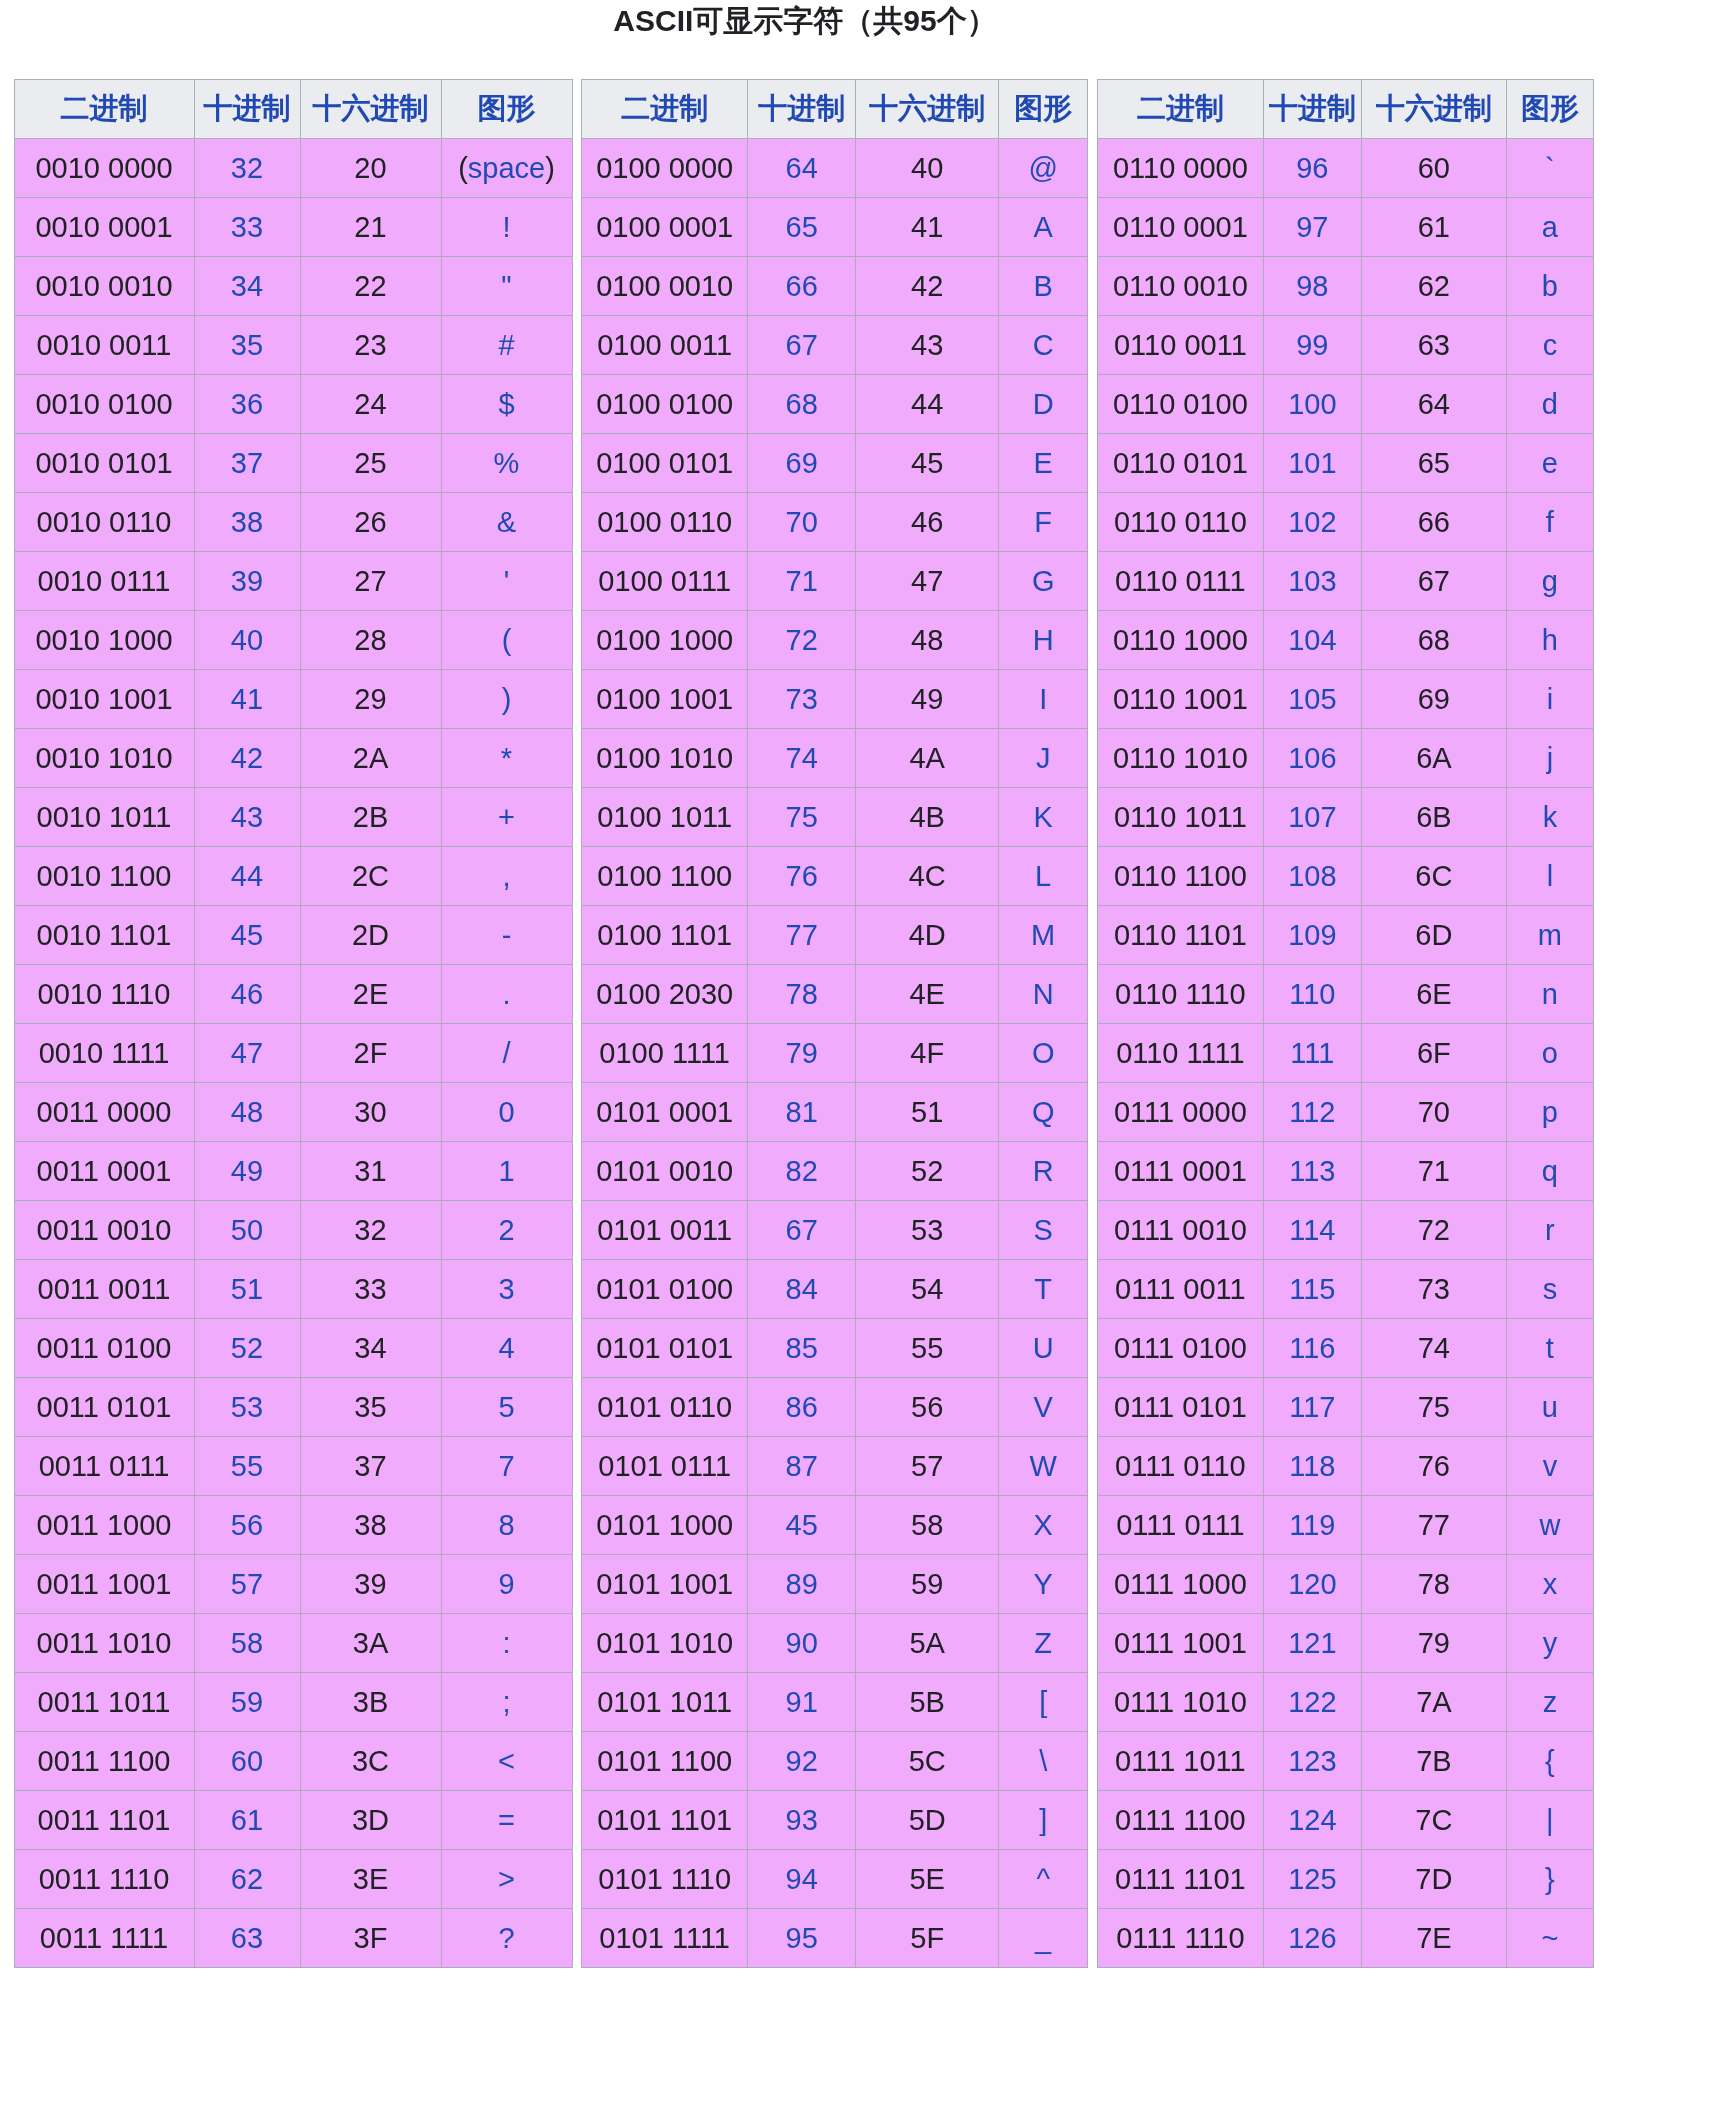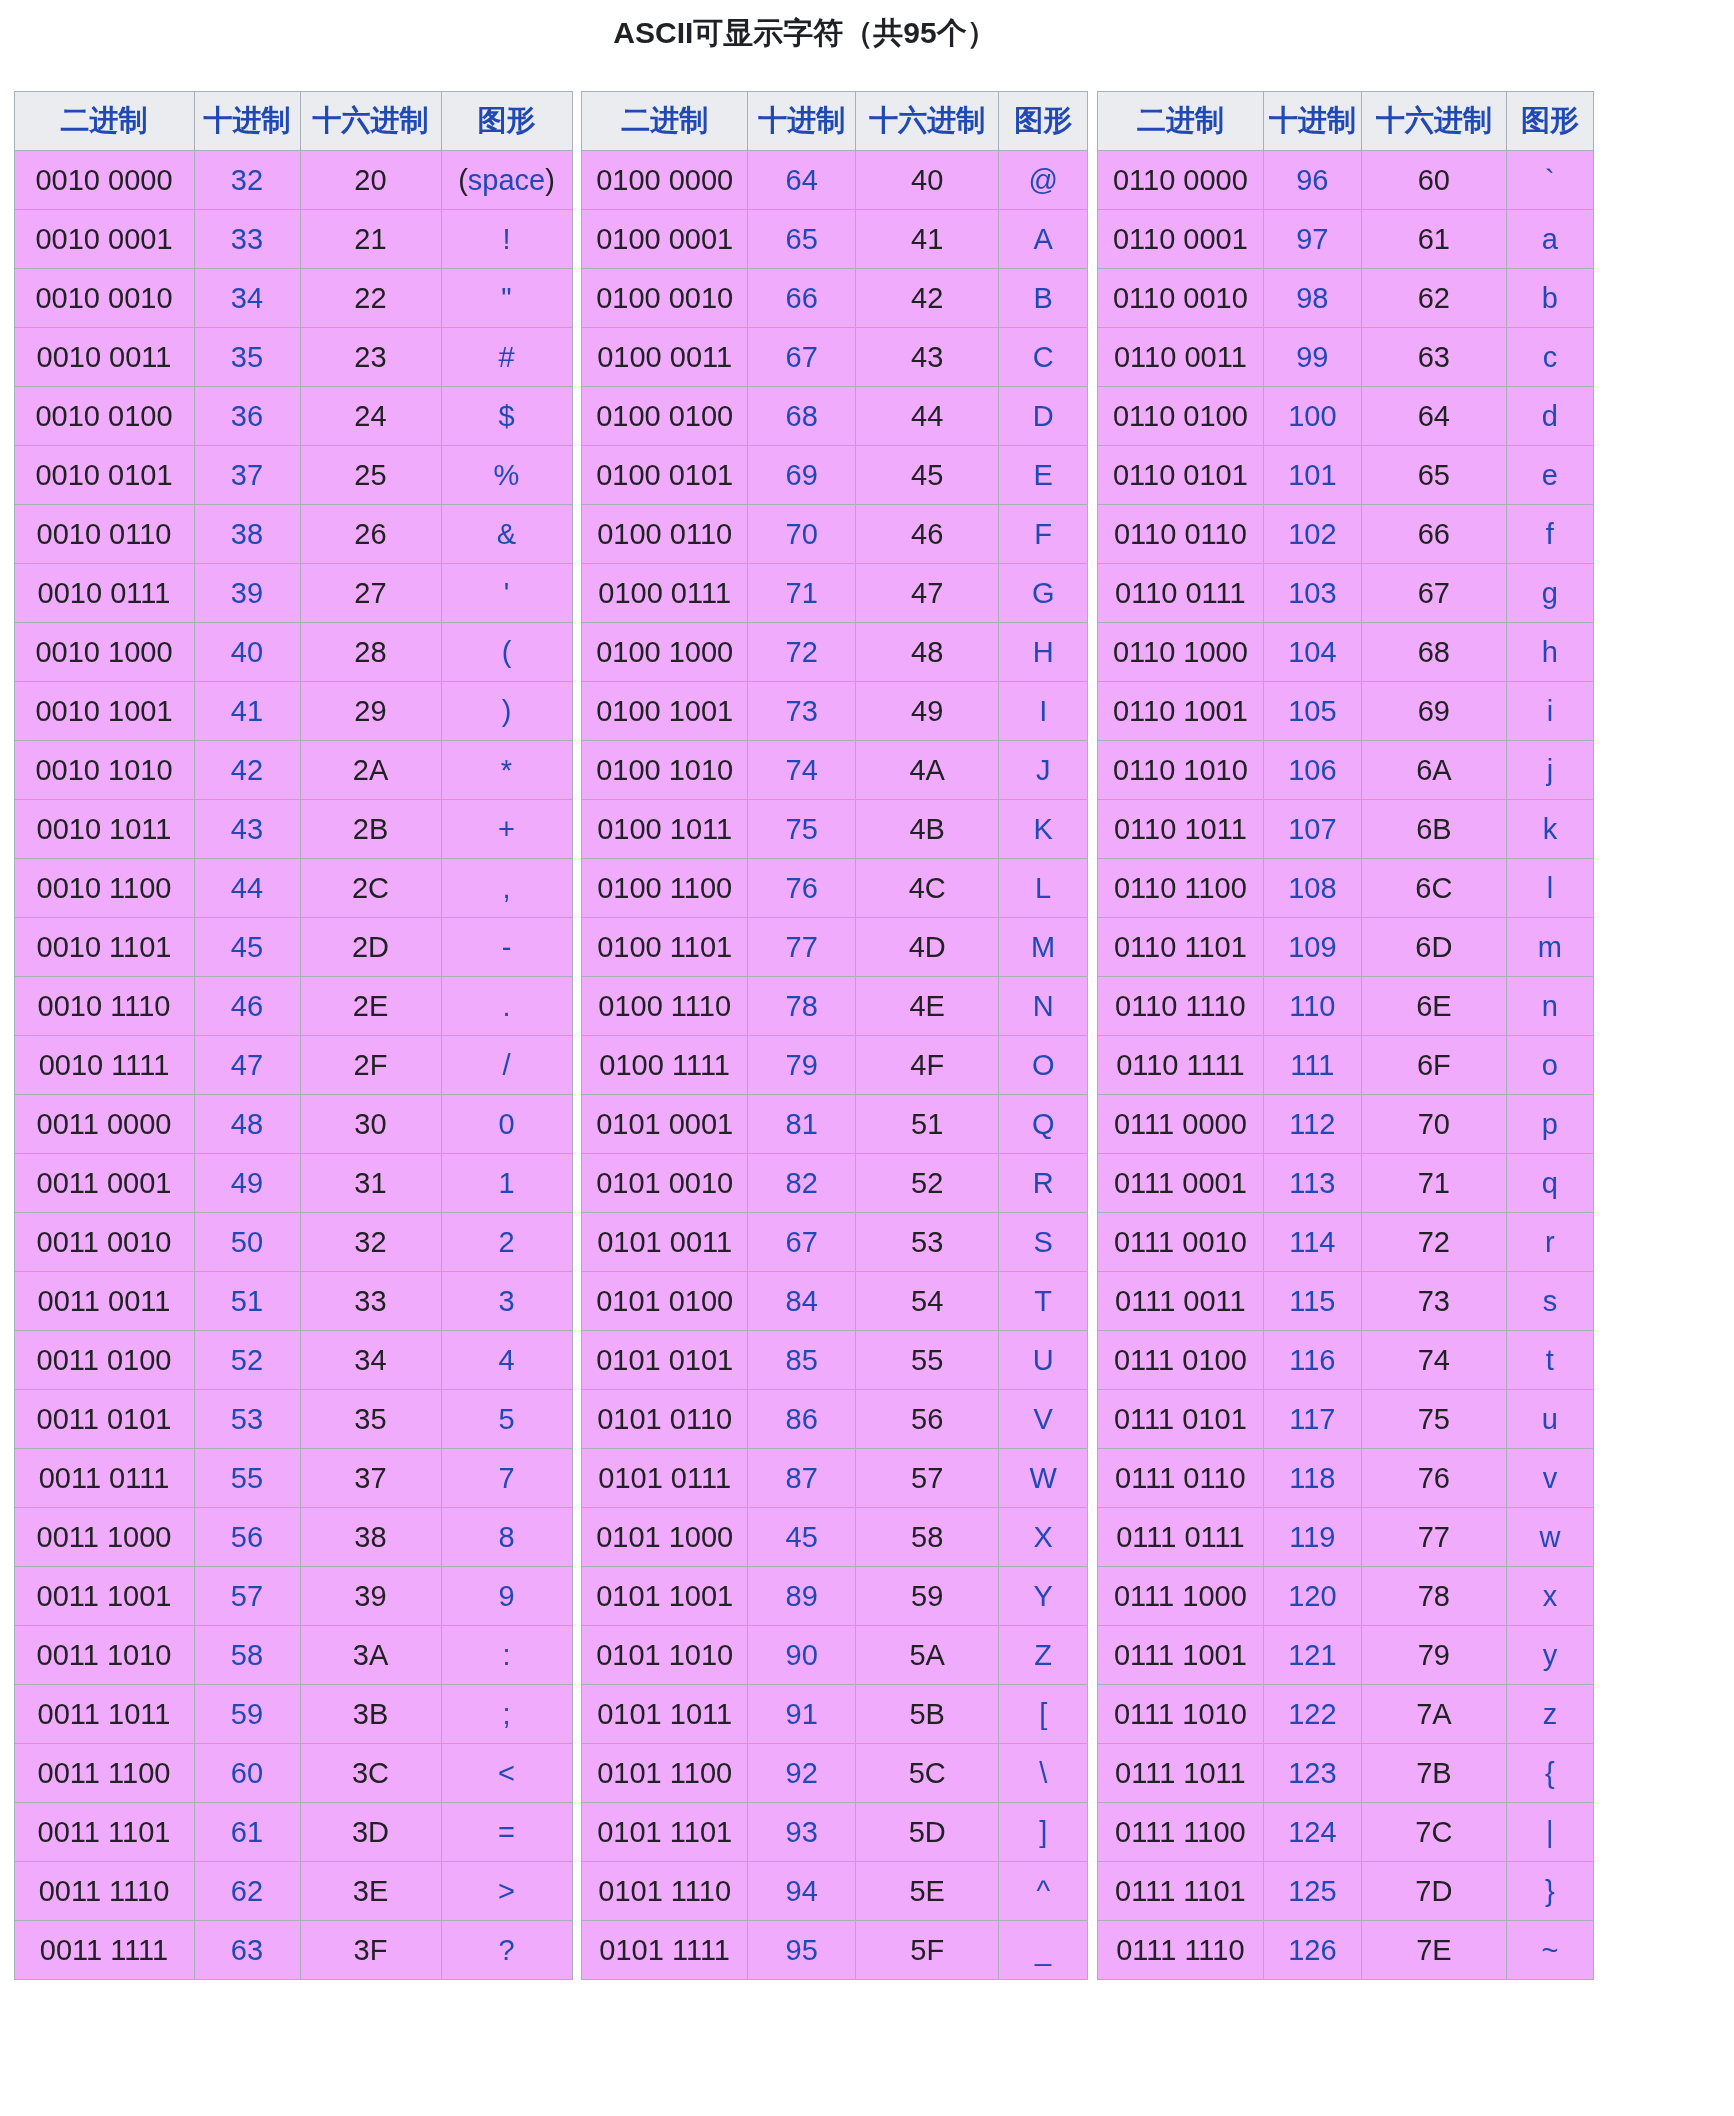--- a/index.html
+++ b/index.html
@@ -9,21 +9,21 @@
     width: 1734px;
     height: 2116px;
     font-family: "Liberation Sans", "DejaVu Sans", sans-serif;
     color: #202122;
   }
   .content {
     margin-left: 13.5px;
     width: 1583px;
   }
   .title {
-    padding-top: 13px;
+    padding-top: 1px;
     font-size: 30px;
     line-height: 39px;
     font-weight: 700;
     text-align: center;
     color: #1f2124;
   }
   .tables {
     margin-top: 39px;
     display: flex;
     align-items: flex-start;
@@ -361,21 +361,21 @@
             <td class="hex">4C</td>
             <td class="glyph">L</td>
           </tr>
           <tr>
             <td class="bin">0100 1101</td>
             <td class="dec">77</td>
             <td class="hex">4D</td>
             <td class="glyph">M</td>
           </tr>
           <tr>
-            <td class="bin">0100 1110</td>
+            <td class="bin">0100 2030</td>
             <td class="dec">78</td>
             <td class="hex">4E</td>
             <td class="glyph">N</td>
           </tr>
           <tr>
             <td class="bin">0100 1111</td>
             <td class="dec">79</td>
             <td class="hex">4F</td>
             <td class="glyph">O</td>
           </tr>

